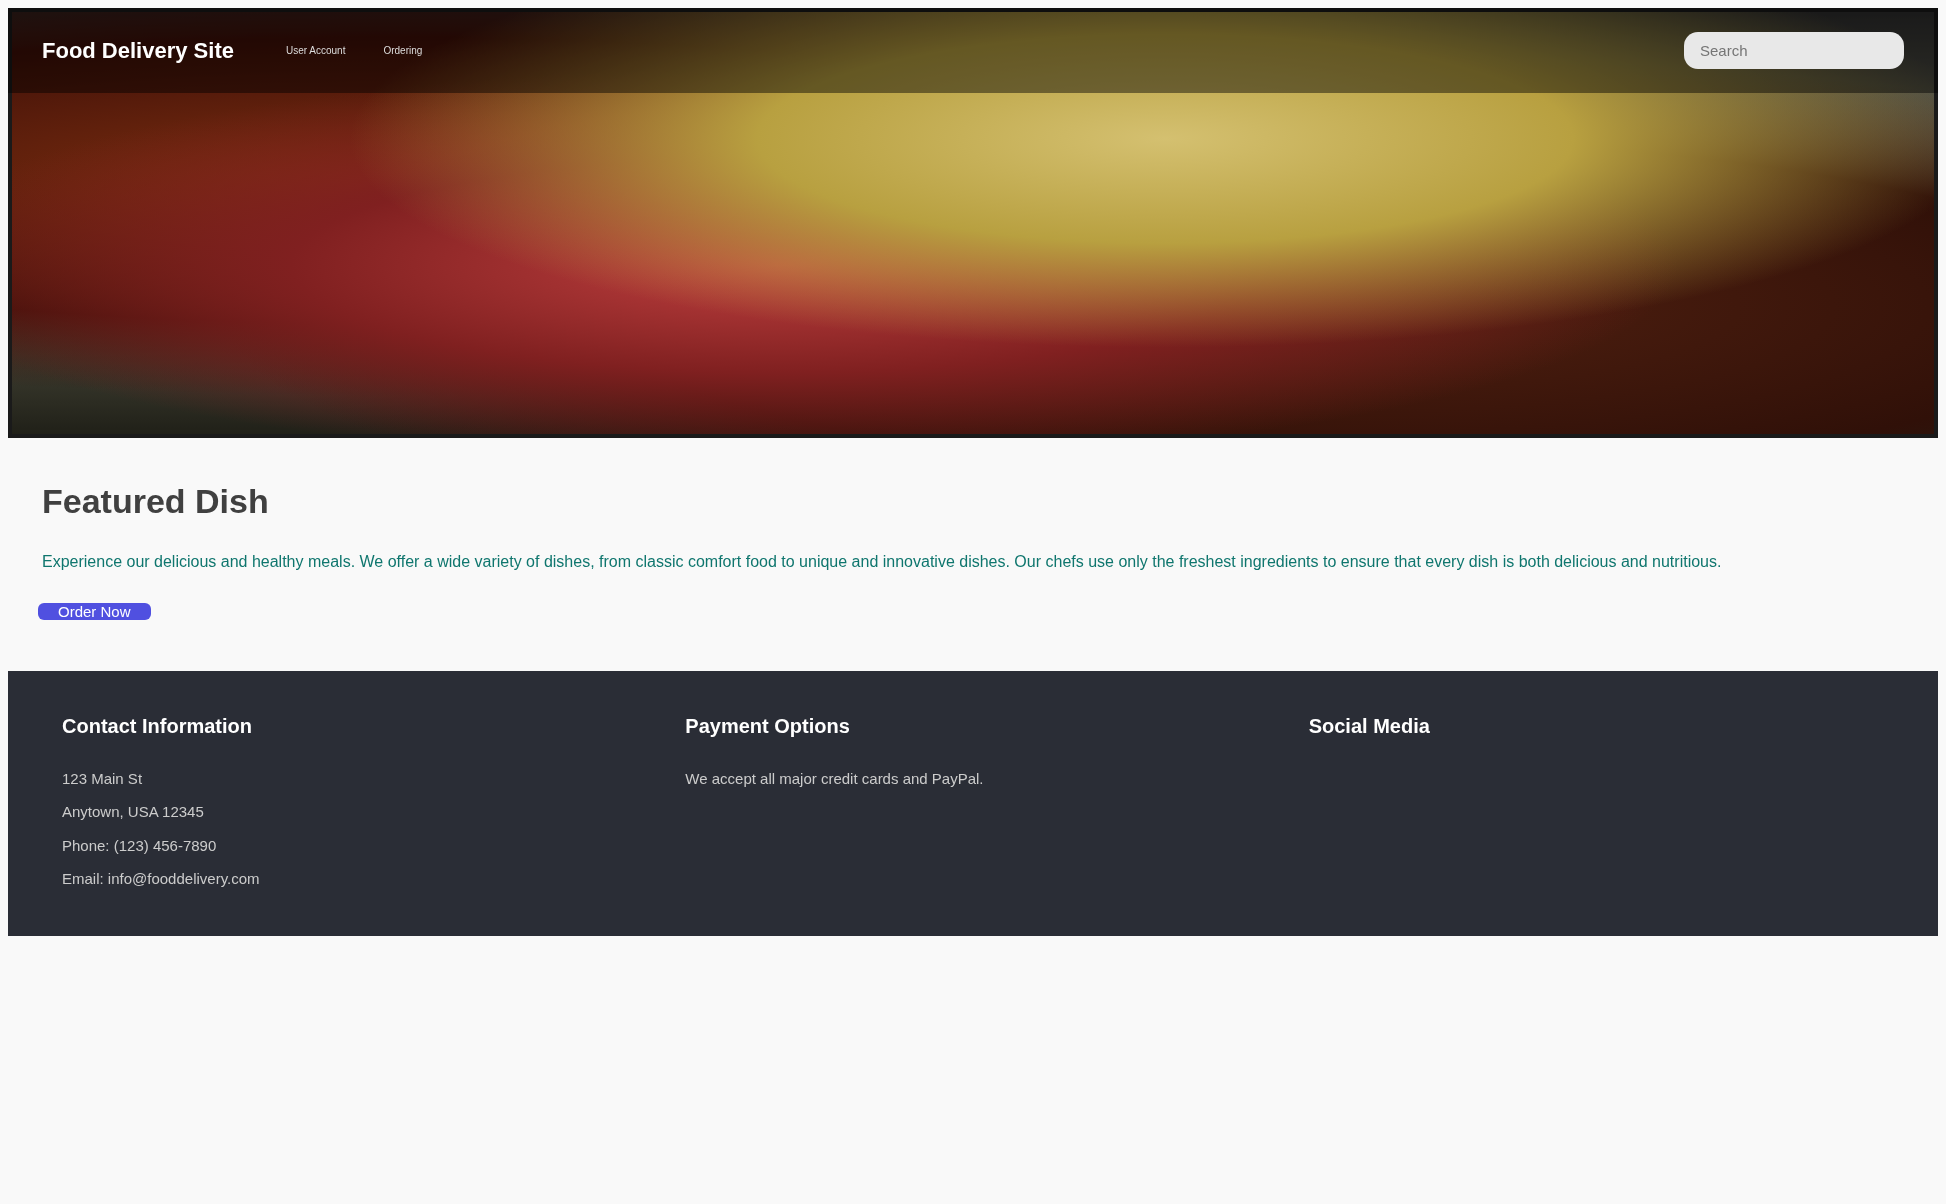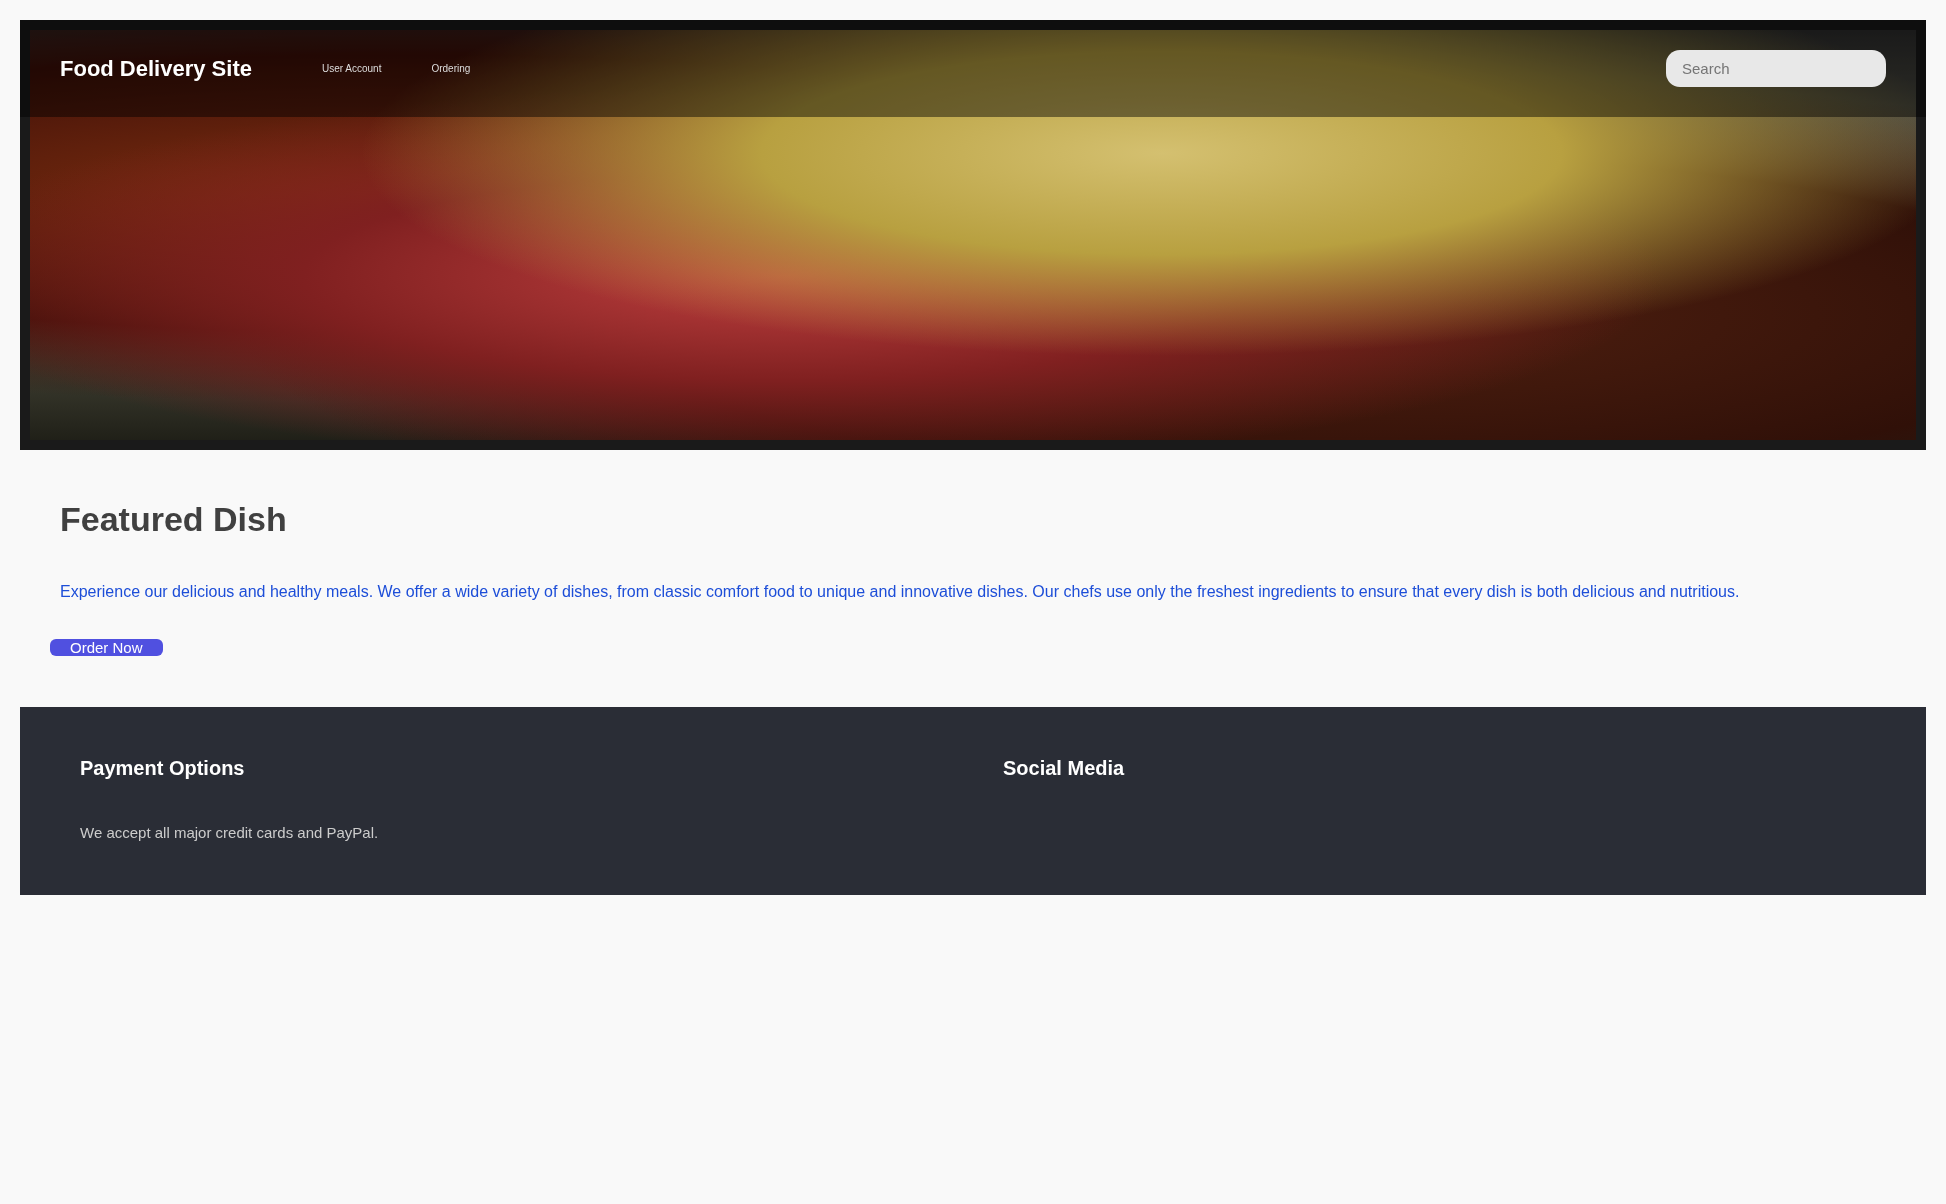--- a/index.html
+++ b/index.html
@@ -1,15 +1,15 @@
 <!DOCTYPE html>
 <html><head>
   <meta charset="utf-8">
   <style>
-    * { box-sizing: border-box; margin: 0; padding: 10px; }
+    * { box-sizing: border-box; margin: 0; padding: 4px; }
     body { font-family: Arial, sans-serif; background: #f9f9f9; color: #222; }
 
     
     header {
       position: relative;
       width: 100%;
       height: 430px;
       overflow: hidden;
       background: #1a1a1a;
     }
@@ -80,21 +80,21 @@
     }
     .featured-title {
       font-size: 34px;
       font-weight: bold;
       margin-bottom: 20px;
       color: #404040;
     }
     .featured-desc {
       font-size: 16px;
       line-height: 1.6;
-      color: #1d4ed8;
+      color: #0f766e;
       margin-bottom: 24px;
       max-width: 100%;
     }
     .order-btn {
       display: inline-block;
       padding: 0 20px;
       background: #5050e0;
       color: #fff;
       border: none;
       border-radius: 6px;
@@ -147,19 +147,26 @@
 </header>
 
 <main>
   <h1 class="featured-title">Featured Dish</h1>
   <p class="featured-desc">Experience our delicious and healthy meals. We offer a wide variety of dishes, from classic comfort food to unique and innovative dishes. Our chefs use only the freshest ingredients to ensure that every dish is both delicious and nutritious.</p>
   <button class="order-btn">Order Now</button>
 </main>
 
 <footer>
   <div class="footer-col">
+    <div class="footer-col-title">Contact Information</div>
+    <p>123 Main St</p>
+    <p>Anytown, USA 12345</p>
+    <p>Phone: (123) 456-7890</p>
+    <p>Email: info@fooddelivery.com</p>
+  </div>
+  <div class="footer-col">
     <div class="footer-col-title">Payment Options</div>
     <p>We accept all major credit cards and PayPal.</p>
   </div>
   <div class="footer-col">
     <div class="footer-col-title">Social Media</div>
   </div>
 </footer>
 
 </body></html>

